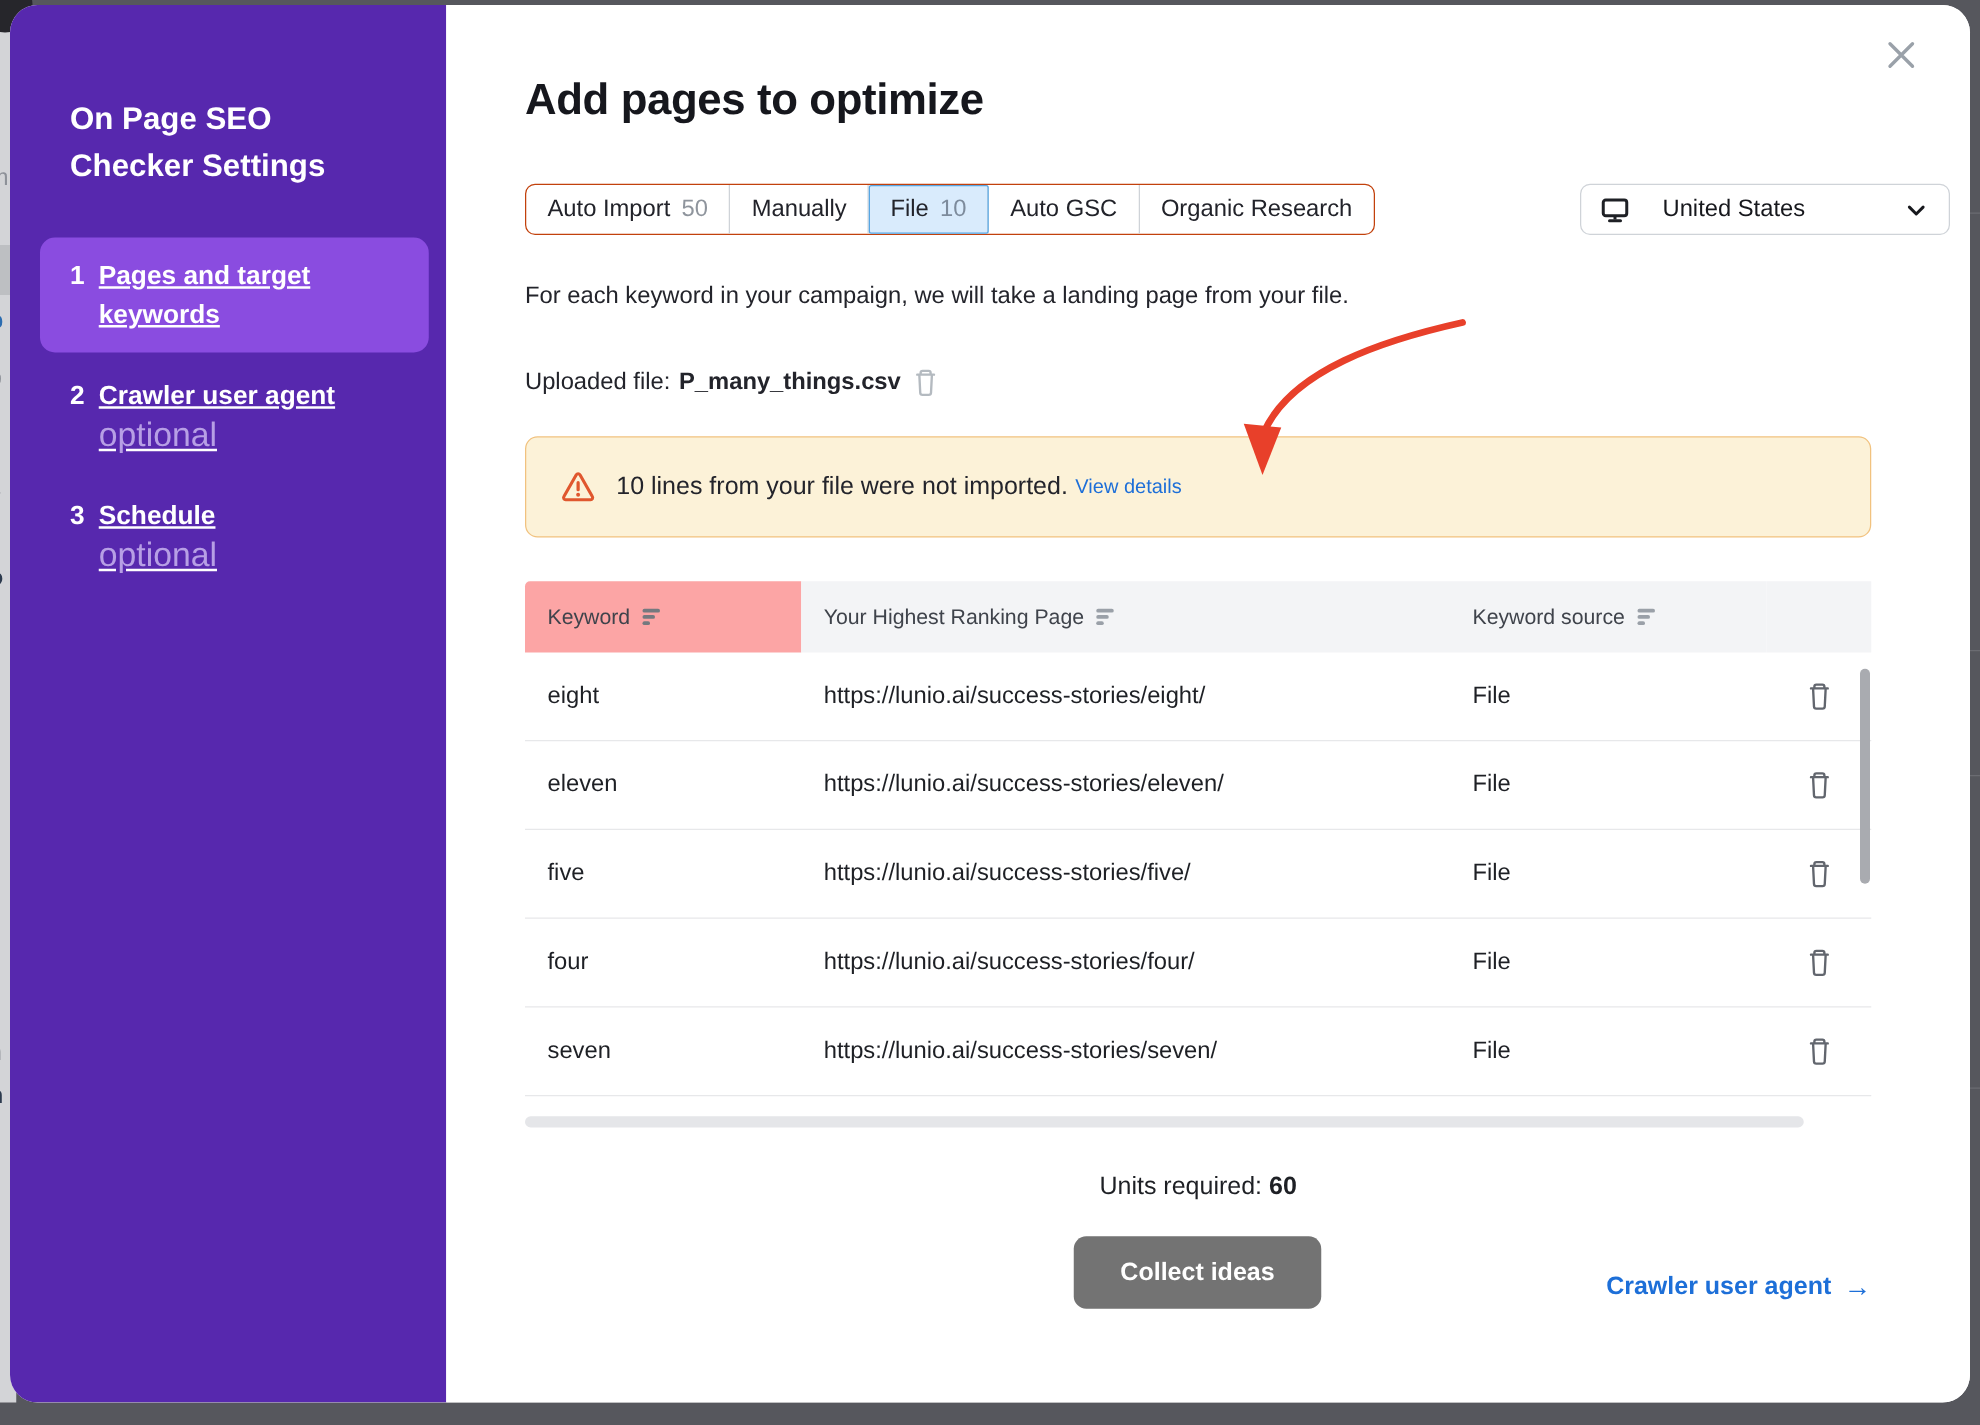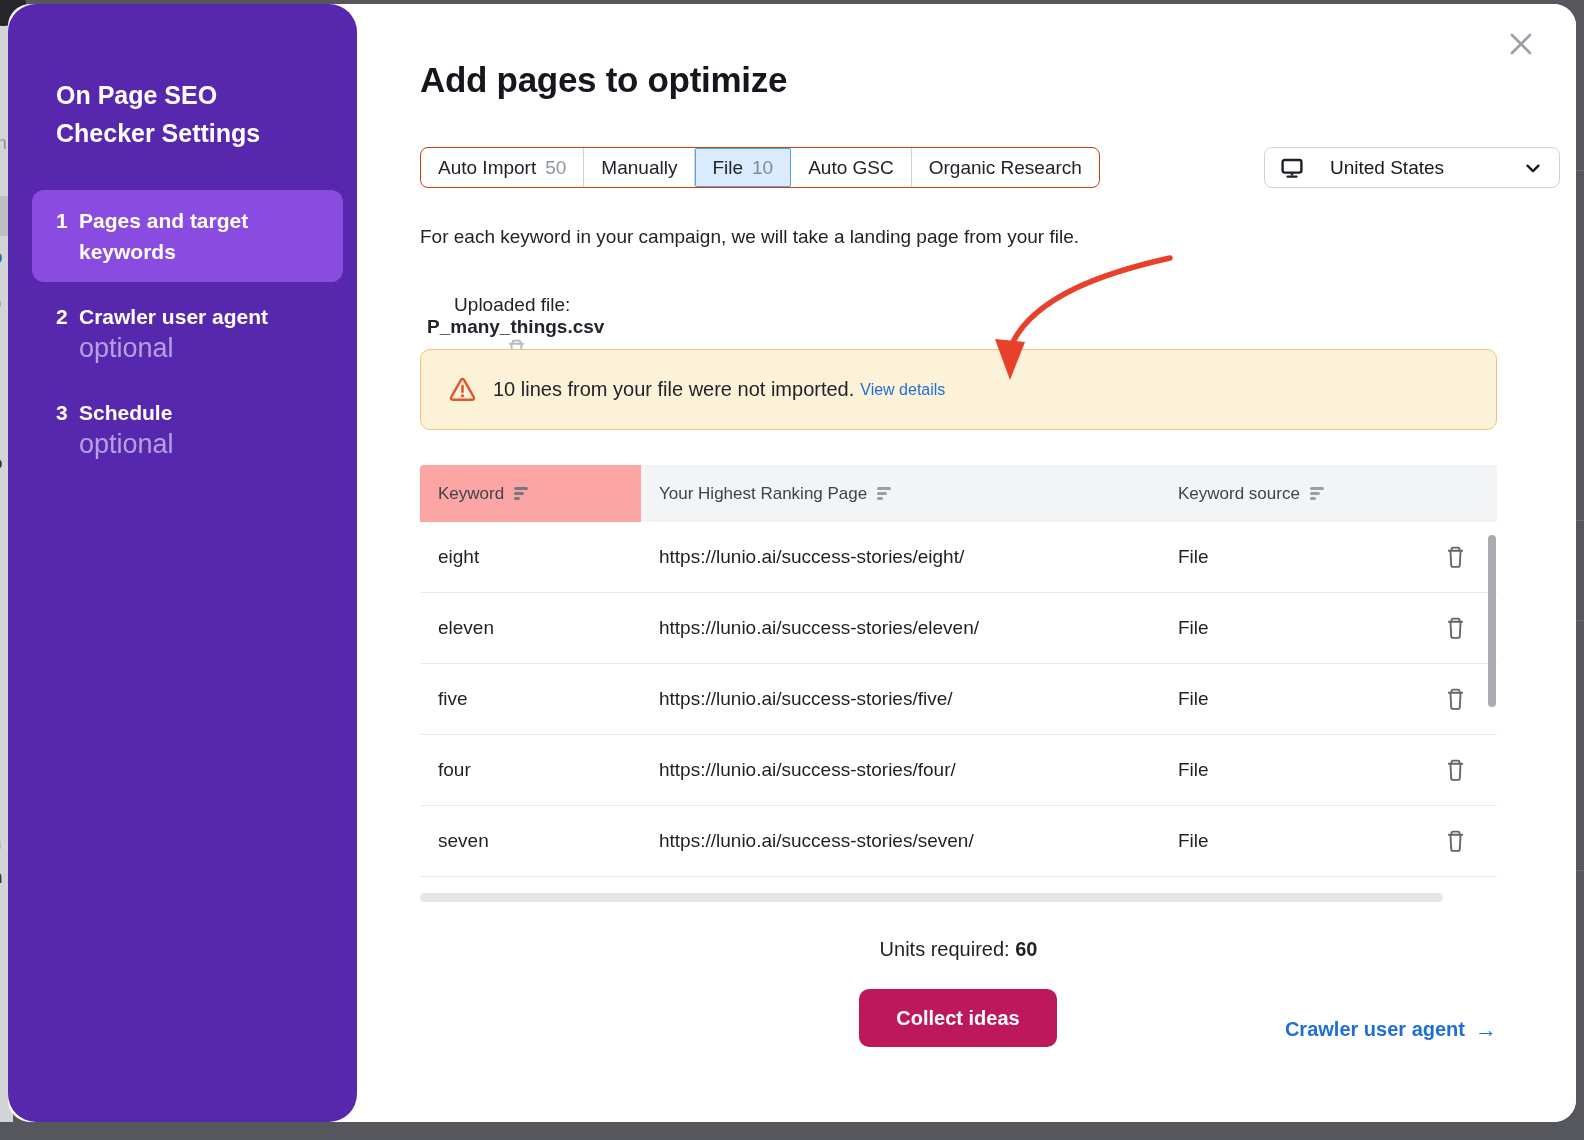--- a/index.html
+++ b/index.html
@@ -19,29 +19,29 @@
   .bg-letter.blue { font-weight:bold; color:#2b6cb0; }
   .bg-circle { position:absolute; left:-18px; top:-18px; width:44px; height:44px;
     border-radius:50%; background:#26262b; z-index:2; }
   .bg-right-line { position:absolute; right:0; width:8px; height:1px; background:#6b6c72; z-index:1; }
 
   
   .modal { position:absolute; left:8px; top:4px; width:1568px; height:1118px;
     background:#ffffff; border-radius:22px; overflow:hidden; display:flex; z-index:3; }
 
   
-  .sidebar { width:349px; flex:0 0 349px; background:#5728ae;border-radius:28px; }
+  .sidebar { width:349px; flex:0 0 349px; background:#5728ae; }
   .sidebar-title { margin:72px 0 0 48px; width:230px; color:#fff;
     font-size:25px; font-weight:bold; line-height:38px; }
   .steps { margin:38px 14px 0 24px; width:311px; }
   .step { display:flex; padding:15px 12px; border-radius:12px; cursor:pointer; }
   .step.active { background:#8a4ce0; }
   .step + .step { margin-top:4px; }
   .step-num { flex:0 0 35px; padding-left:12px; color:#fff; font-size:21px; font-weight:bold; line-height:31px; }
-  .step-label { color:#fff; font-size:21px; font-weight:bold; line-height:31px; width:225px; }
+  .step-label { color:#fff; font-size:21px; font-weight:bold; line-height:31px; width:225px;text-decoration:underline; }
   .step-sub { display:block; color:#b79fe5; font-size:27px; font-weight:normal; line-height:30px; margin-top:1px; }
 
   
   .main { position:relative; flex:1; background:#fff; }
   .close-btn { position:absolute; left:1146px; top:22px; width:36px; height:36px;
     border:none; background:none; cursor:pointer; padding:0; }
   .page-title { position:absolute; left:63px; top:56px; font-size:35px; font-weight:bold;
     letter-spacing:-0.3px; color:#16171d; }
 
   .tab-row { position:absolute; left:63px; top:143px; width:1140px; height:41px; }
@@ -57,21 +57,21 @@
 
   .region-select { position:absolute; right:0; top:0; width:296px; height:41px;
     border:1px solid #cfd3d8; border-radius:8px; background:#fff; display:flex;
     align-items:center; padding:0 15px; cursor:pointer; font-family:inherit; }
   .region-label { font-size:19px; color:#17181d; margin-left:26px; }
   .region-select svg.chev { margin-left:auto; }
 
   .intro-text { position:absolute; left:63px; top:222px; font-size:19px; color:#23242b; }
 
   .upload-line { position:absolute; left:63px; top:290px; font-size:19px; color:#23242b;
-    display:flex; align-items:center;flex-direction:column; }
+    display:flex; align-items:center; }
   .upload-filename { font-weight:bold; margin-left:7px; }
   .upload-trash { background:none; border:none; cursor:pointer; padding:0; margin-left:9px; height:24px; }
 
   .warning-banner { position:absolute; left:63px; top:345px; width:1077px; height:81px;
     background:#fcf2d8; border:1px solid #f1c27f; border-radius:10px;
     display:flex; align-items:center; padding:0 28px; }
   .warning-text { font-size:20px; color:#23242b; margin-left:17px; }
   .warning-link { color:#1d6fd8; text-decoration:none; margin-left:6px; cursor:pointer; }
 
   .arrow-svg { position:absolute; left:600px; top:230px; pointer-events:none; z-index:5; }
@@ -94,21 +94,21 @@
   .v-scrollbar { position:absolute; right:1px; top:70px; width:8px; height:172px;
     background:#a9abb0; border-radius:4px; cursor:pointer; }
   .h-scrollbar { position:absolute; left:0; top:428px; width:1023px; height:9px;
     background:#e5e6e9; border-radius:5px; cursor:pointer; }
 
   
   .units-line { position:absolute; left:63px; top:934px; width:1077px; text-align:center;
     font-size:20px; color:#1e2025; }
   .units-value { font-weight:bold; }
   .collect-btn { position:absolute; left:502px; top:985px; width:198px; height:58px;
-    background:#be185d; color:#fff; border:none; border-radius:10px;
+    background:#737373; color:#fff; border:none; border-radius:10px;
     font-size:20px; font-weight:bold; font-family:inherit; cursor:pointer; }
   .crawler-link { position:absolute; right:79px; top:1014px; font-size:20px; font-weight:bold;
     color:#1d6fd8; text-decoration:none; display:flex; align-items:center; gap:10px; cursor:pointer; }
   .crawler-arrow { font-size:22px; line-height:1; }
 </style>
 </head>
 <body>
 
 <div class="bg-left-strip">
   <div class="bg-left-band"></div>

